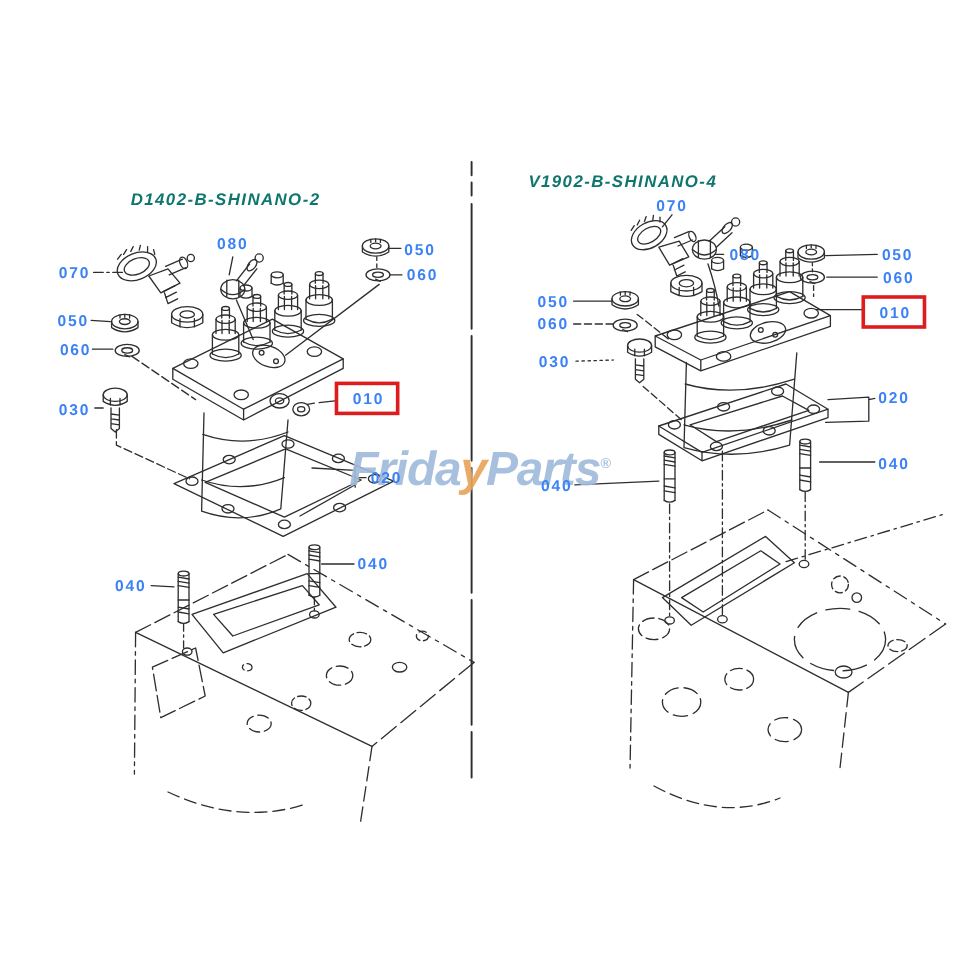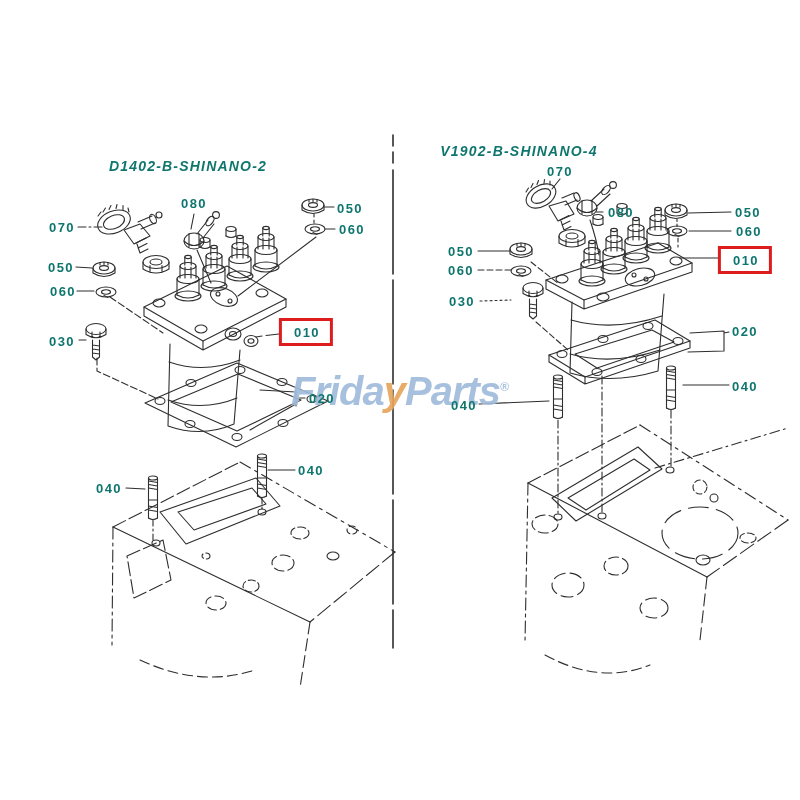--- a/index.html
+++ b/index.html
@@ -13,21 +13,21 @@
     position:relative;width:800px;height:800px;background:#ffffff;overflow:hidden;
     font-family:"Liberation Sans",sans-serif;
   }
   .stage svg{position:absolute;left:0;top:0;color:var(--ink);}
   .dtitle{
     position:absolute;transform:translate(-50%,-50%);
     font-weight:bold;font-size:14px;letter-spacing:1.2px;color:#0f766e;white-space:nowrap;font-style:italic;
   }
   .plabel{
     position:absolute;transform:translate(-50%,-50%);
-    font-weight:bold;font-size:13px;letter-spacing:1.5px;color:#0f766e;white-space:nowrap;
+    font-weight:bold;font-size:13px;letter-spacing:1.5px;color:#3b82f6;white-space:nowrap;
     line-height:1;
   }
   .plabel.highlight{
     border:3px solid var(--red);
     padding:5px 10px 4px 12px;
     background:transparent;
   }
   .watermark{
     position:absolute;left:291px;top:369px;
     font-size:40px;font-weight:bold;font-style:italic;letter-spacing:-1px;

